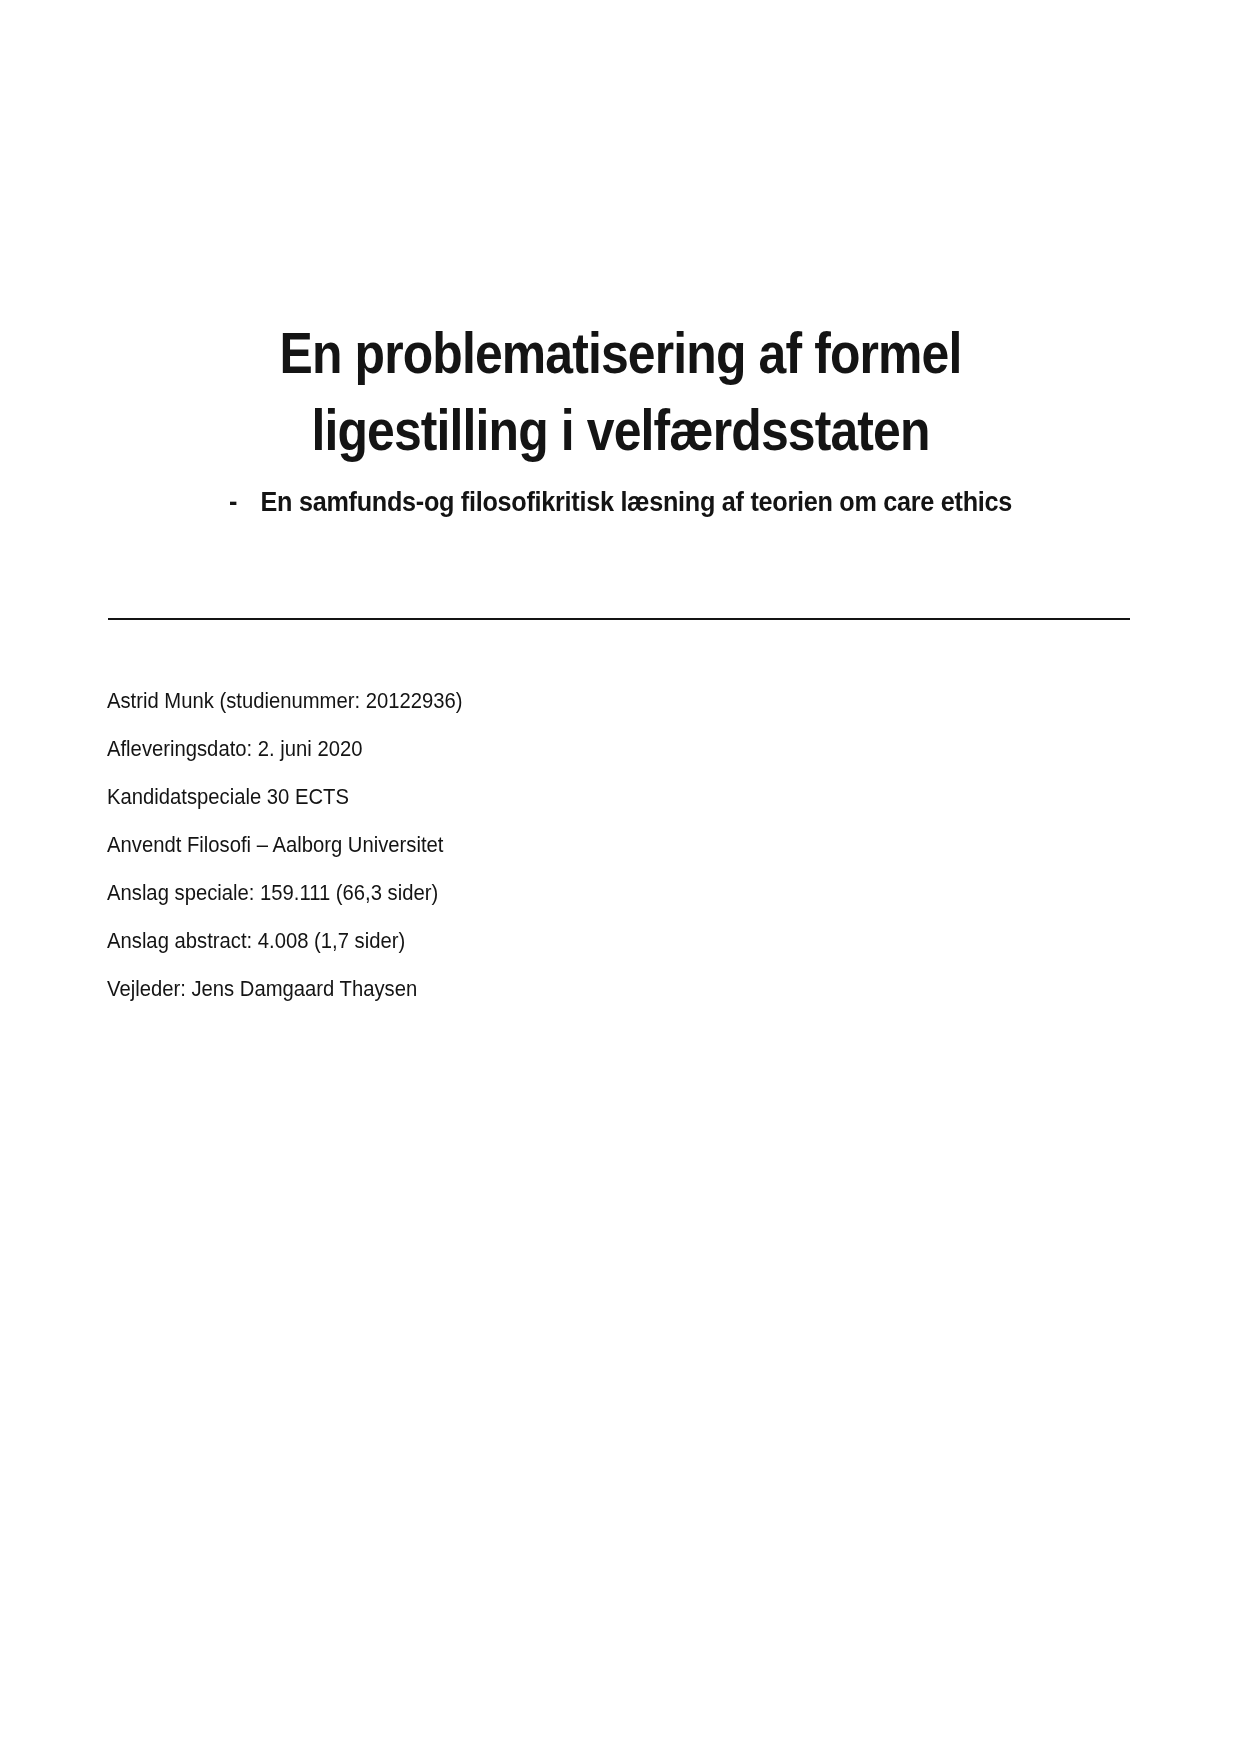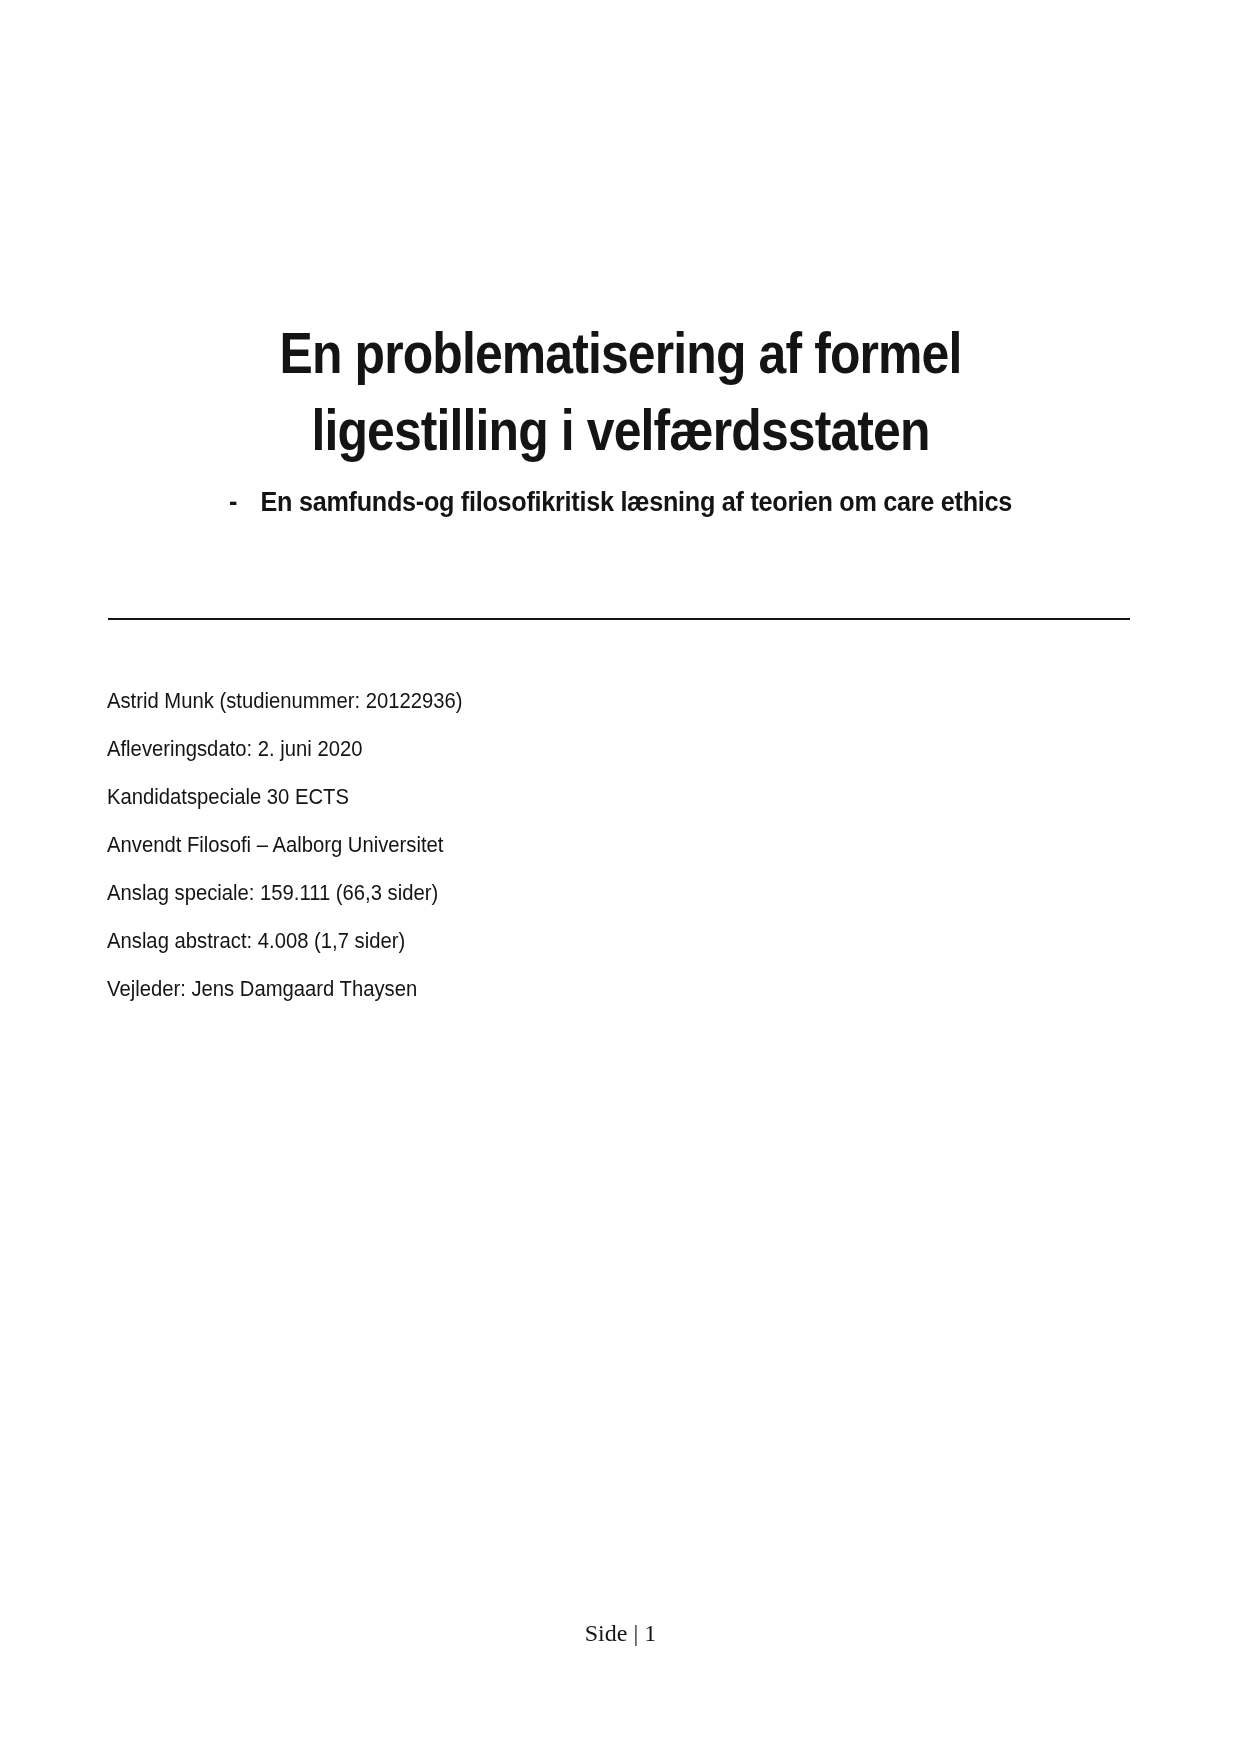--- a/index.html
+++ b/index.html
@@ -120,17 +120,14 @@
   <div class="details">
     <p>Astrid Munk (studienummer: 20122936)</p>
     <p>Afleveringsdato: 2. juni 2020</p>
     <p>Kandidatspeciale 30 ECTS</p>
     <p>Anvendt Filosofi – Aalborg Universitet</p>
     <p>Anslag speciale: 159.111 (66,3 sider)</p>
     <p>Anslag abstract: 4.008 (1,7 sider)</p>
     <p>Vejleder: Jens Damgaard Thaysen</p>
   </div>
 
-  <div class="footer">
-    <span>Side | 1</span>
-  </div>
 
 </div>
 
 </body></html>

